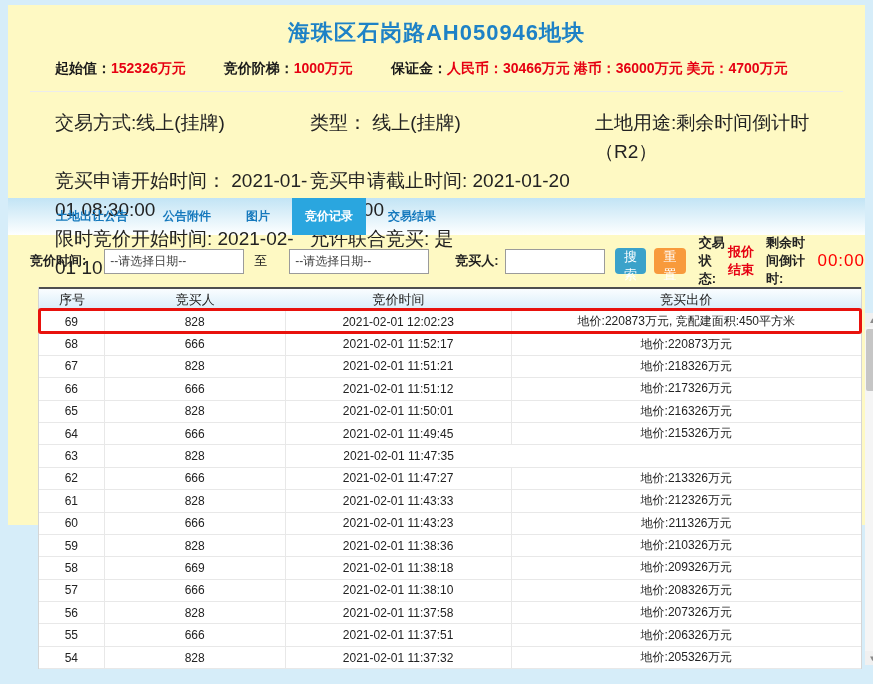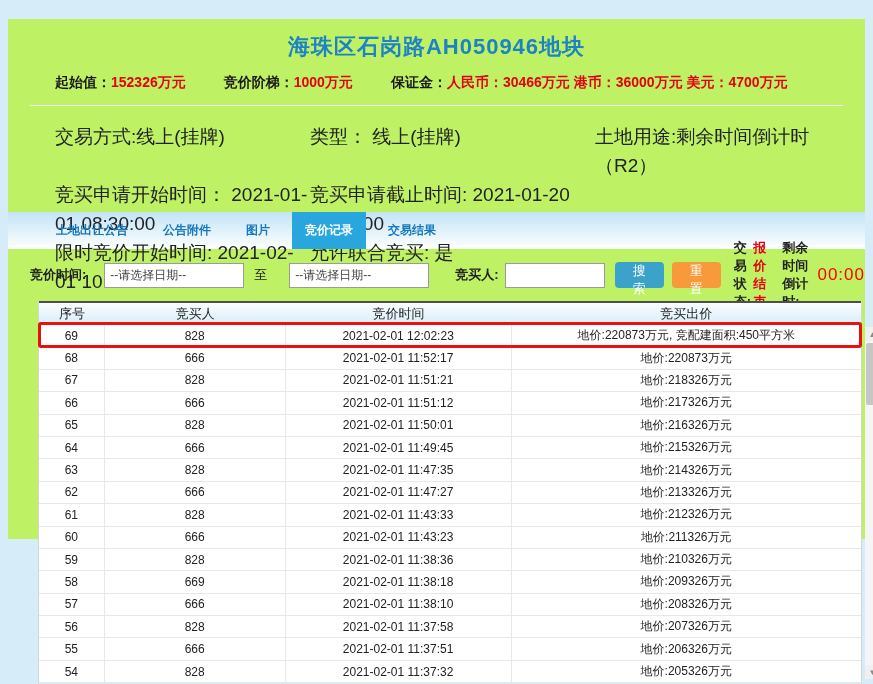--- a/index.html
+++ b/index.html
@@ -1,18 +1,18 @@
 <!DOCTYPE html>
 <html><head>
 <meta charset="utf-8">
 <style>
   * { margin:0; padding:0; box-sizing:border-box; }
   html,body { width:873px; height:684px; overflow:hidden;
     font-family:"Liberation Sans", sans-serif; background:#d6edf9; }
-  .page { position:absolute; left:8px; top:19px; width:857px; height:520px; background:#bef264; }
+  .page { position:absolute; left:8px; top:5px; width:857px; height:520px; background:#fef9c3; }
 
   
   .header-sec { height:55px; display:flex; align-items:center; justify-content:center; }
   .page-title { color:#1e82c6; font-size:22px; font-weight:bold; letter-spacing:1px; }
 
   
   .stats-sec { height:32px; margin:0 22px; padding-left:25px; display:flex; align-items:flex-start;
     border-bottom:1px solid #ececec; font-size:14px; font-weight:bold; color:#1a1a1a; }
   .stat { margin-right:38px; white-space:nowrap; }
   .stat .val { color:#e60012; }
@@ -34,21 +34,21 @@
     font-size:13px; color:#222; }
   .flabel { font-weight:bold; white-space:nowrap; }
   .date-input { width:140px; height:25px; border:1px solid #9b9b9b; margin-left:18px;
     font-size:12px; padding:0 5px; color:#333; font-family:"Liberation Sans",sans-serif; }
   .date-input::placeholder, .text-input::placeholder { color:#444; opacity:1; }
   .to-label { margin:0 4px 0 10px; }
   .bidder-label { margin-left:26px; }
   .text-input { width:100px; height:25px; border:1px solid #9b9b9b; margin-left:6px;
     font-size:12px; padding:0 5px; font-family:"Liberation Sans",sans-serif; }
   .btn { height:26px; border:none; border-radius:4px; color:#fff; font-size:13px;
-    padding:0 18px; margin-left:10px; cursor:pointer; font-family:"Liberation Sans",sans-serif; }
+    padding:0 9px; margin-left:10px; cursor:pointer; font-family:"Liberation Sans",sans-serif; }
   .btn-search { background:#3ba2ca; }
   .btn-reset { background:#f89a3c; margin-left:8px; }
   .status-label { margin-left:13px; font-weight:bold; }
   .status-value { color:#e60012; font-weight:bold; }
   .cd-label { margin-left:11px; font-weight:bold; }
   .cd-value { color:#fe0000; font-size:17px; margin-left:2px; letter-spacing:1px; }
 
   
   .table-area { position:relative; margin-left:30px; width:842px; }
   .table { width:824px; border-left:1px solid #d5d5d5; border-right:1px solid #d5d5d5; }
@@ -175,21 +175,20 @@
           <div class="trow">
           <div class="c w1">64</div>
           <div class="c w2">666</div>
           <div class="c w3">2021-02-01 11:49:45</div>
           <div class="c w4">地价:215326万元</div>
         </div>
           <div class="trow">
           <div class="c w1">63</div>
           <div class="c w2">828</div>
           <div class="c w3">2021-02-01 11:47:35</div>
-          <div class="c w4">地价:214326万元</div>
         </div>
           <div class="trow">
           <div class="c w1">62</div>
           <div class="c w2">666</div>
           <div class="c w3">2021-02-01 11:47:27</div>
           <div class="c w4">地价:213326万元</div>
         </div>
           <div class="trow">
           <div class="c w1">61</div>
           <div class="c w2">828</div>

